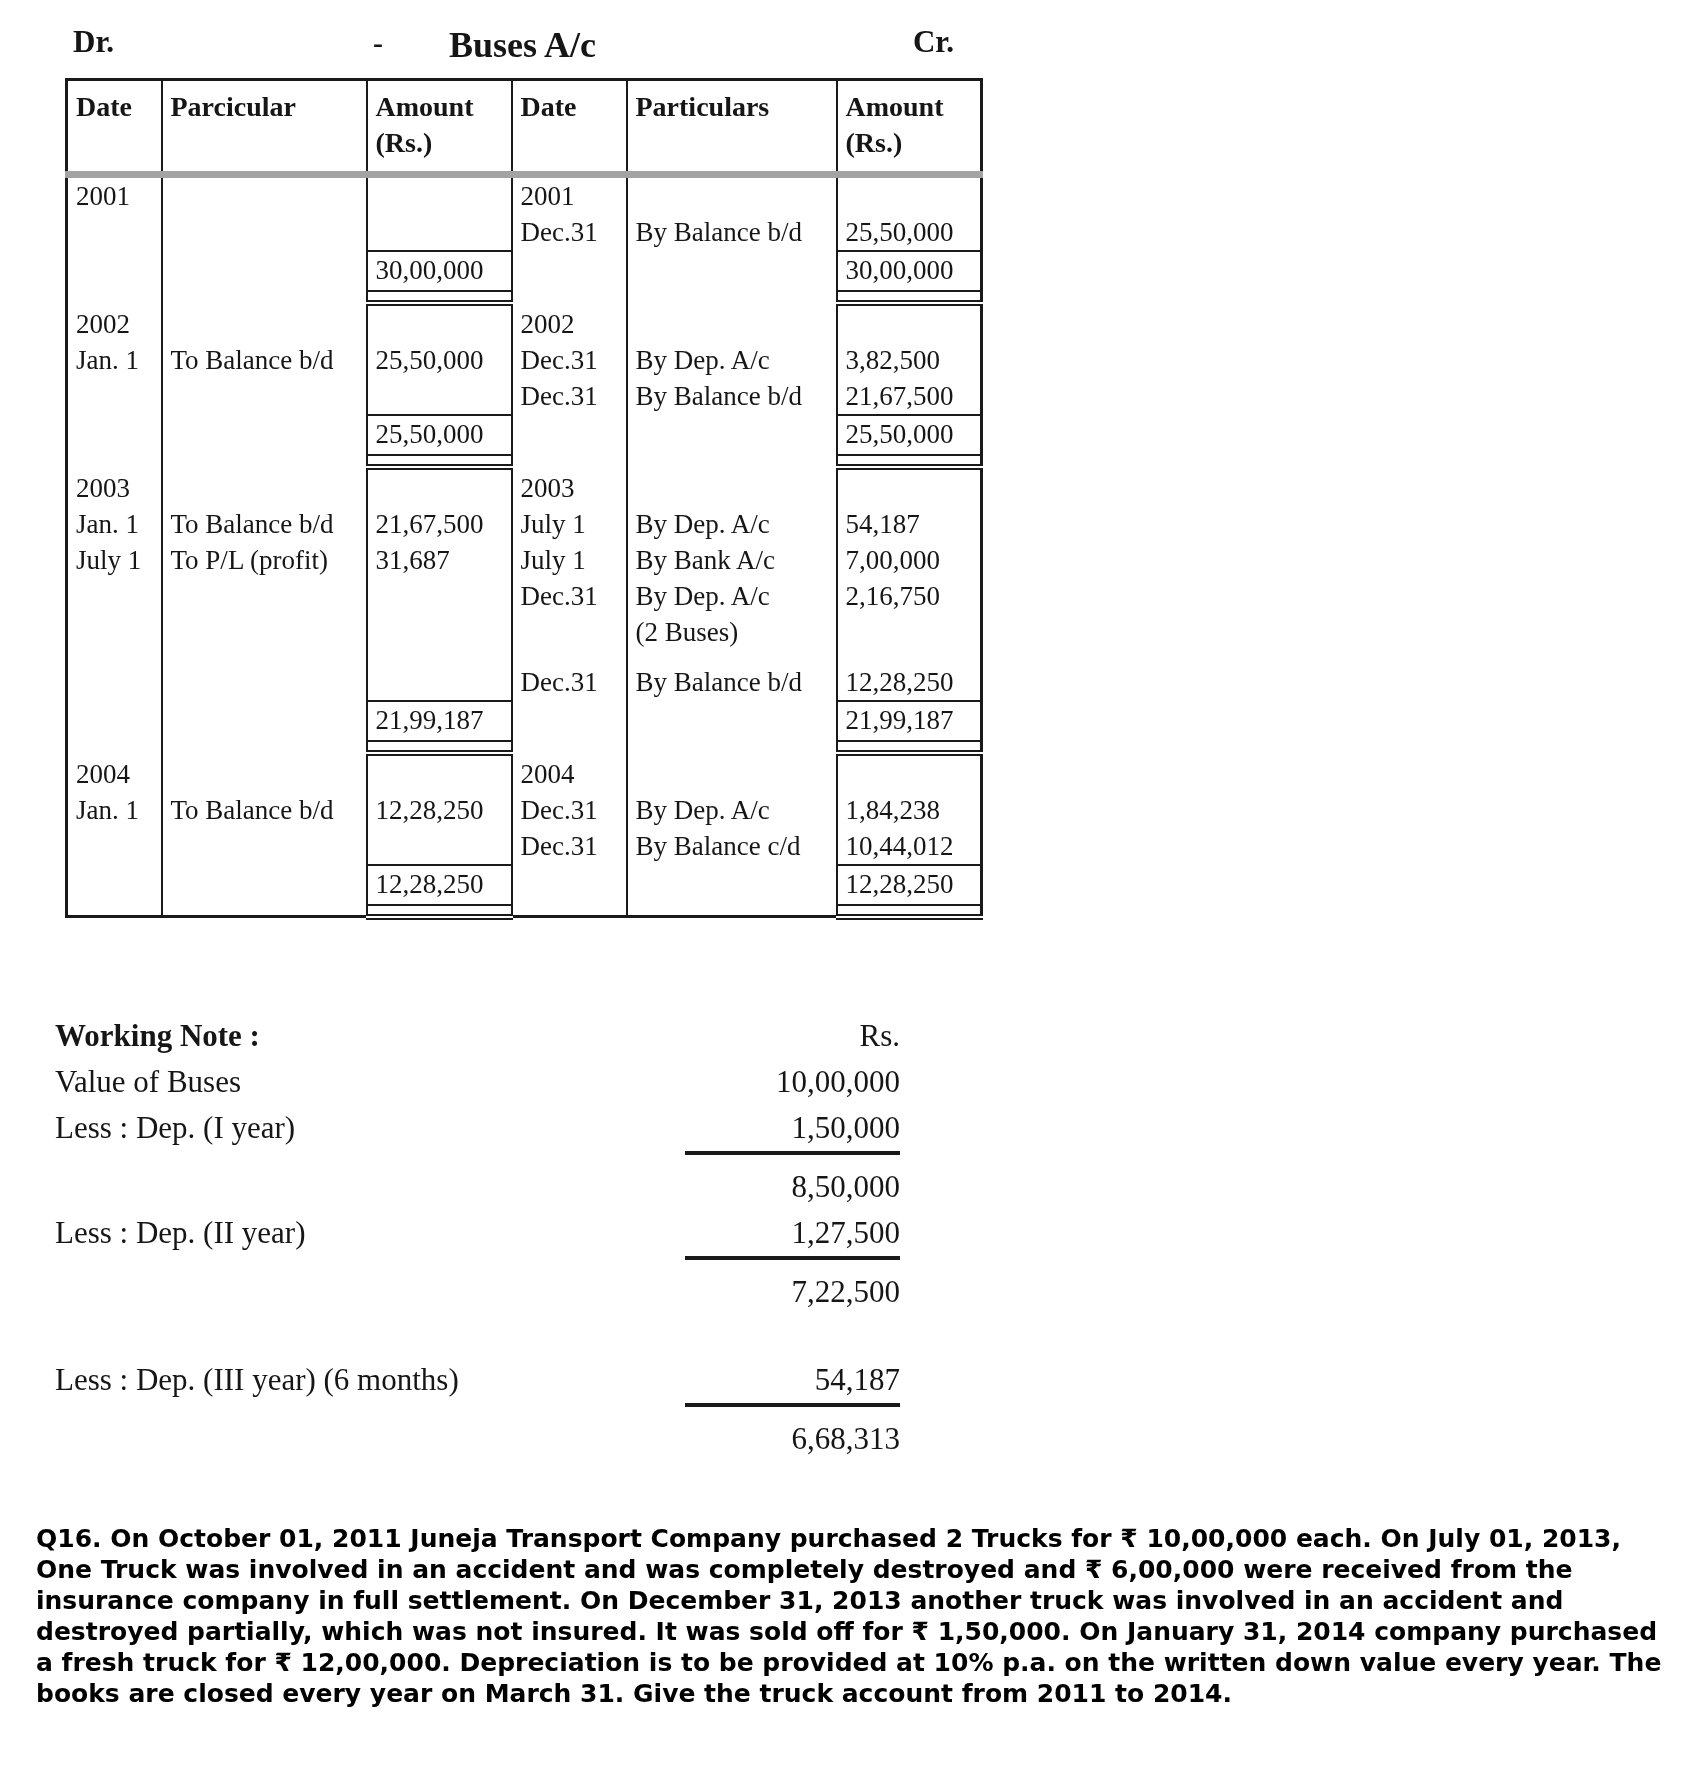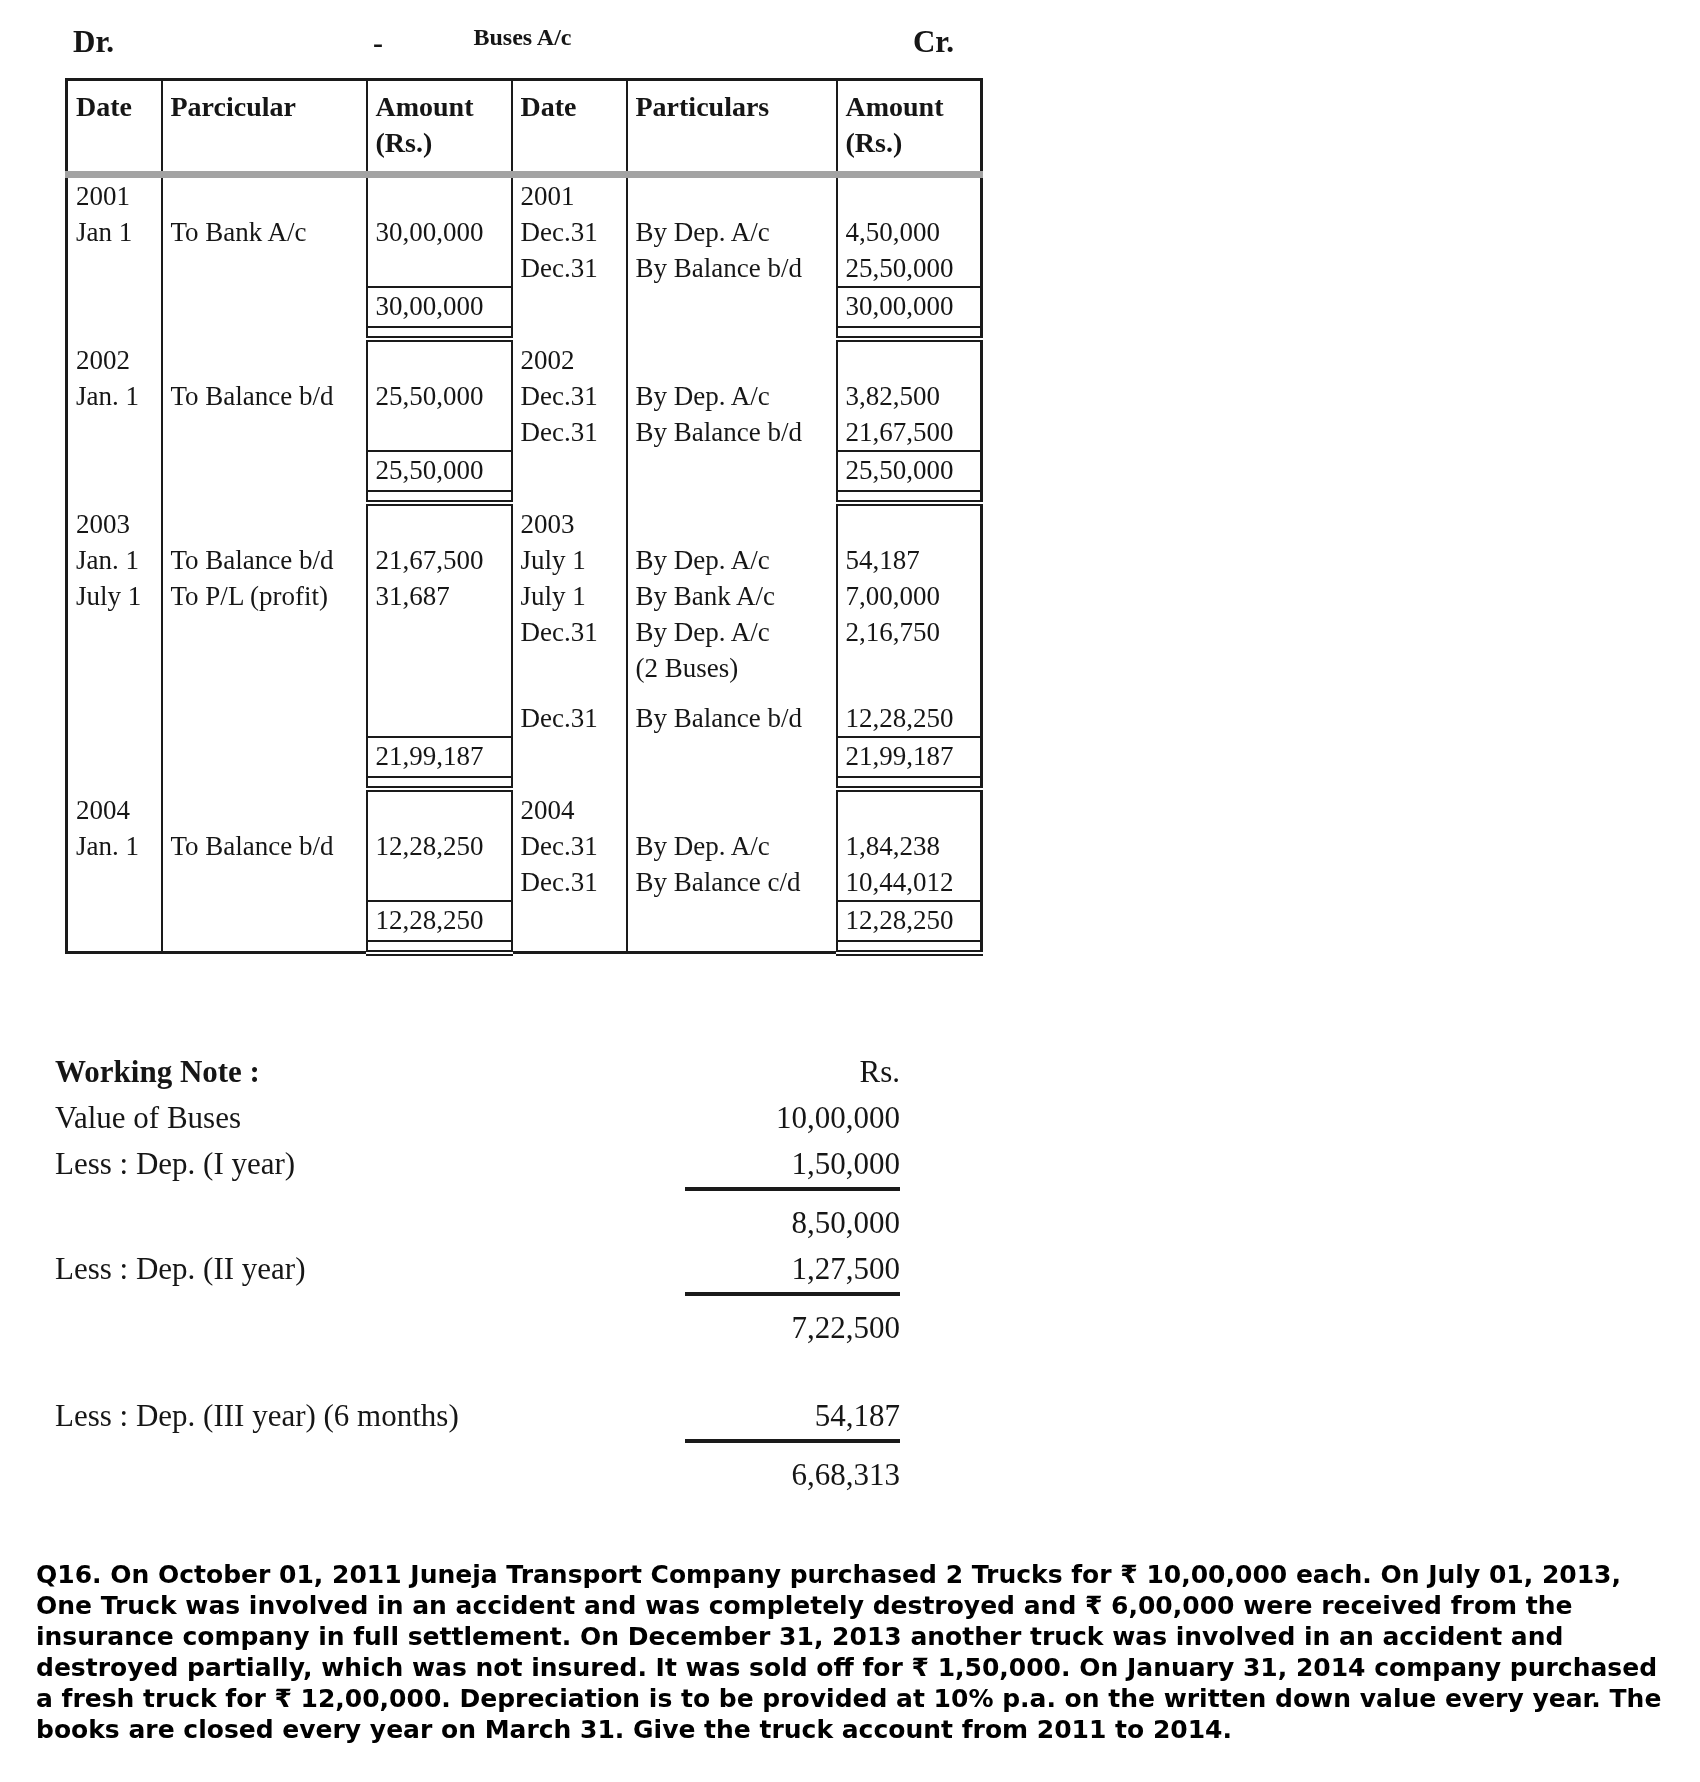--- a/index.html
+++ b/index.html
@@ -4,21 +4,21 @@
 <style>
   html,body{margin:0;padding:0;background:#ffffff;}
   body{width:1700px;min-height:1782px;color:#161616;
        font-family:"Liberation Serif","DejaVu Serif",serif;}
 
   
   .titlebar{position:relative;width:915px;margin:24px 0 10px 65px;height:44px;}
   .titlebar .dr{position:absolute;left:8px;top:0;font-size:31px;font-weight:bold;}
   .titlebar .dash{position:absolute;left:308px;top:2px;font-size:30px;font-weight:bold;}
   .titlebar .acct{position:absolute;left:50%;transform:translateX(-50%);top:0;
-                  font-size:24px;font-weight:bold;}
+                  font-size:36px;font-weight:bold;}
   .titlebar .cr{position:absolute;right:26px;top:0;font-size:31px;font-weight:bold;}
 
   
   .ledger-wrap{margin-left:65px;width:915px;}
   table.ledger{border-collapse:collapse;table-layout:fixed;width:915px;
                border:3px solid #1a1a1a;}
   table.ledger th,table.ledger td{
       border-left:2px solid #1a1a1a;border-right:2px solid #1a1a1a;
       font-size:27px;line-height:33px;padding:0 8px;overflow:hidden;
       vertical-align:middle;text-align:left;white-space:nowrap;}
@@ -90,28 +90,20 @@
     <tbody>
         <tr class="r-year">
           <td>2001</td>
           <td></td>
           <td class="amt"></td>
           <td>2001</td>
           <td></td>
           <td class="amt"></td>
         </tr>
         <tr class="r-entry">
-          <td>Jan 1</td>
-          <td>To Bank A/c</td>
-          <td class="amt">30,00,000</td>
-          <td>Dec.31</td>
-          <td>By Dep. A/c</td>
-          <td class="amt">4,50,000</td>
-        </tr>
-        <tr class="r-entry">
           <td></td>
           <td></td>
           <td class="amt"></td>
           <td>Dec.31</td>
           <td>By Balance b/d</td>
           <td class="amt">25,50,000</td>
         </tr>
         <tr class="r-total">
           <td></td>
           <td></td>

